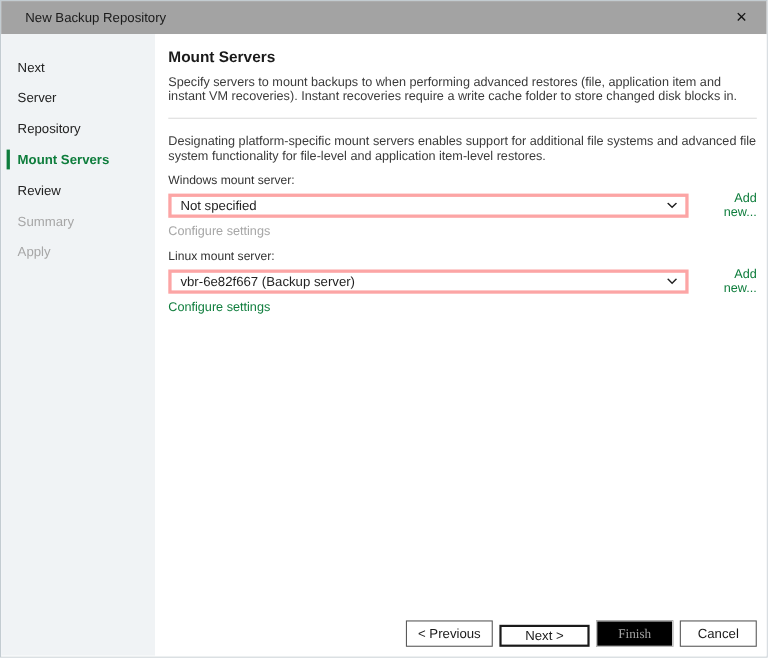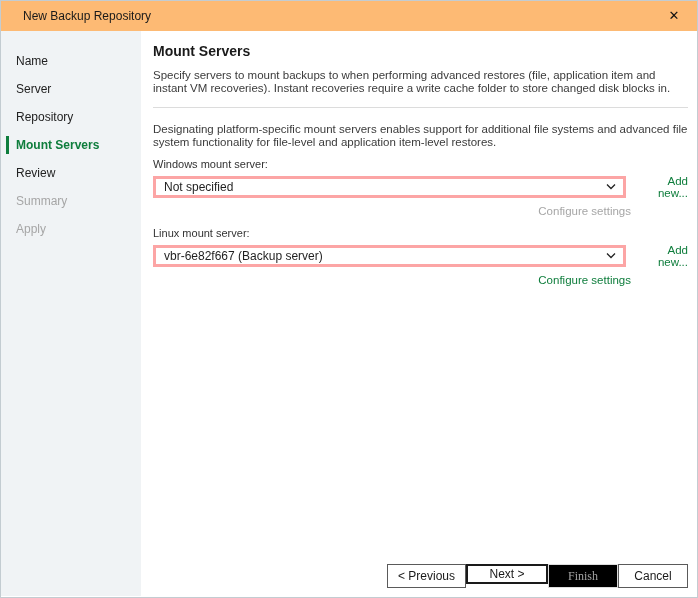--- a/index.html
+++ b/index.html
@@ -15,21 +15,21 @@
     border: 1px solid #c3ccd1;
     background: #fff;
     position: relative;
     overflow: hidden;
   }
   
   .titlebar {
     height: 30px;
     display: flex; align-items: center;
     padding: 0 12px 0 22px;
-    background: #fdba74;
+    background: #a3a3a3;
   }
   .titlebar .title { font-size: 12px; color: #1a1a1a; flex: 1; }
   .close-btn {
     font-size: 13px; font-weight: bold; color: #111;
     width: 22px; height: 22px; line-height: 22px; text-align: center;
     cursor: pointer; user-select: none;
   }
   
   .body { display: flex; height: 565px; }
   .sidebar {
@@ -77,30 +77,30 @@
     padding: 0 7px 0 8px;
     font-size: 12px; color: #1f1f1f;
     cursor: pointer;
   }
   .combo-caret { display: flex; align-items: center; }
   .link {
     color: #0e7d3c; font-size: 11.5px; text-decoration: none; cursor: pointer;
   }
   .addnew { margin-left: 9px; text-align: right; }
   .configure-row {
-    width: 478px; text-align: right;
+    width: 478px; text-align: left;
     margin-top: 6px; margin-bottom: 10px;
     font-size: 11.5px;
   }
   .link.disabled { color: #a6a6a6; cursor: default; }
   
   .footer {
     position: absolute;
     right: 9px; bottom: 9px;
-    display: flex; align-items: flex-start; 
+    display: flex; align-items: flex-end; gap: 6px;
   }
   .btn {
     min-width: 70px; height: 24px;
     background: #fff;
     border: 1px solid #5a5a5a;
     font-family: "Liberation Sans", "DejaVu Sans", sans-serif;
     font-size: 12px; color: #1a1a1a;
     padding: 0 10px;
     cursor: pointer;
   }
@@ -118,21 +118,21 @@
 
 <div class="window">
 
   <div class="titlebar">
     <span class="title">New Backup Repository</span>
     <span class="close-btn">✕</span>
   </div>
 
   <div class="body">
     <div class="sidebar">
-      <div class="side-item">Name</div>
+      <div class="side-item">Next</div>
       <div class="side-item">Server</div>
       <div class="side-item">Repository</div>
       <div class="side-item active">Mount Servers</div>
       <div class="side-item">Review</div>
       <div class="side-item disabled">Summary</div>
       <div class="side-item disabled">Apply</div>
     </div>
 
     <div class="main">
       <div class="heading">Mount Servers</div>

